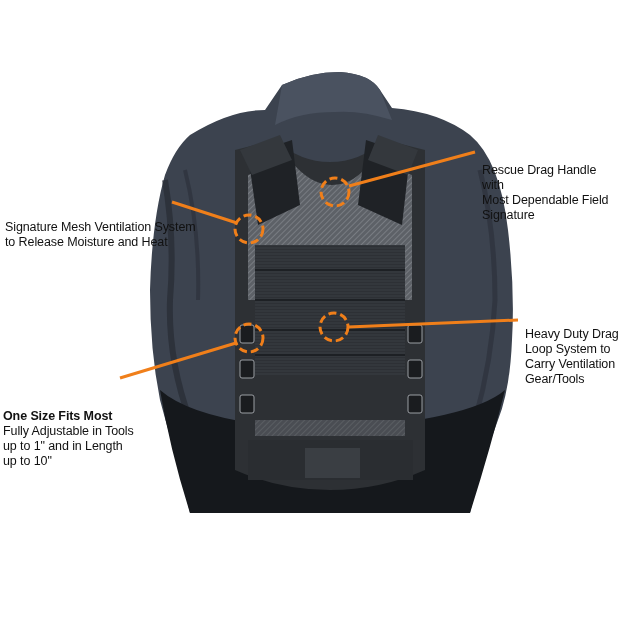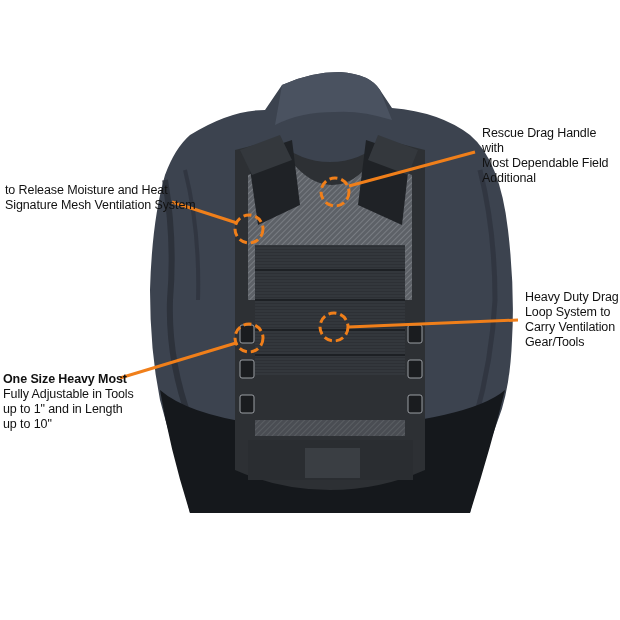--- a/index.html
+++ b/index.html
@@ -4,21 +4,21 @@
   <style>
     html, body { margin: 0; padding: 0; }
     body {
       width: 620px; height: 620px; background: #ffffff; position: relative; overflow: hidden;
       font-family: "Liberation Sans", sans-serif;
     }
     .stage { position: absolute; left: 0; top: 0; width: 620px; height: 620px; }
     .figure-svg { position: absolute; left: 0; top: 0; }
     .label {
       position: absolute; font-size: 12.5px; line-height: 15px; color: #111111;
-      font-family: "Liberation Sans", sans-serif; letter-spacing: -0.1px;
+      font-family: "Liberation Sans", sans-serif; letter-spacing: -0.1px; margin-top: 37px;
     }
     .label .bold { font-weight: bold; display: block; }
     .label .line { display: block; }
   </style>
 </head>
 <body>
 
 <div class="stage">
 
   <svg class="figure-svg" width="620" height="620" viewBox="0 0 620 620">
@@ -93,37 +93,37 @@
       <line x1="348" y1="327" x2="518" y2="320"></line>
       <circle cx="334" cy="327" r="14" stroke-dasharray="8 4"></circle>
     </g>
     <g stroke="#f07f1a" stroke-width="3" fill="none">
       <line x1="120" y1="378" x2="236" y2="343"></line>
       <circle cx="249" cy="338" r="14" stroke-dasharray="8 4"></circle>
     </g>
   </svg>
 
   <div class="label" style="left:5px; top:183px;">
+    <span class="line">Signature Mesh Ventilation System</span>
     <span class="line">to Release Moisture and Heat</span>
-    <span class="line">Signature Mesh Ventilation System</span>
   </div>
 
   <div class="label" style="left:482px; top:126px;">
     <span class="line">Rescue Drag Handle with</span>
     <span class="line">Most Dependable Field</span>
-    <span class="line">Additional</span>
+    <span class="line">Signature</span>
   </div>
 
   <div class="label" style="left:525px; top:290px;">
     <span class="line">Heavy Duty Drag</span>
     <span class="line">Loop System to</span>
     <span class="line">Carry Ventilation</span>
     <span class="line">Gear/Tools</span>
   </div>
 
   <div class="label" style="left:3px; top:372px;">
-    <span class="bold">One Size Heavy Most</span>
+    <span class="bold">One Size Fits Most</span>
     <span class="line">Fully Adjustable in Tools</span>
     <span class="line">up to 1" and in Length</span>
     <span class="line">up to 10"</span>
   </div>
 
 </div>
 
 </body></html>

